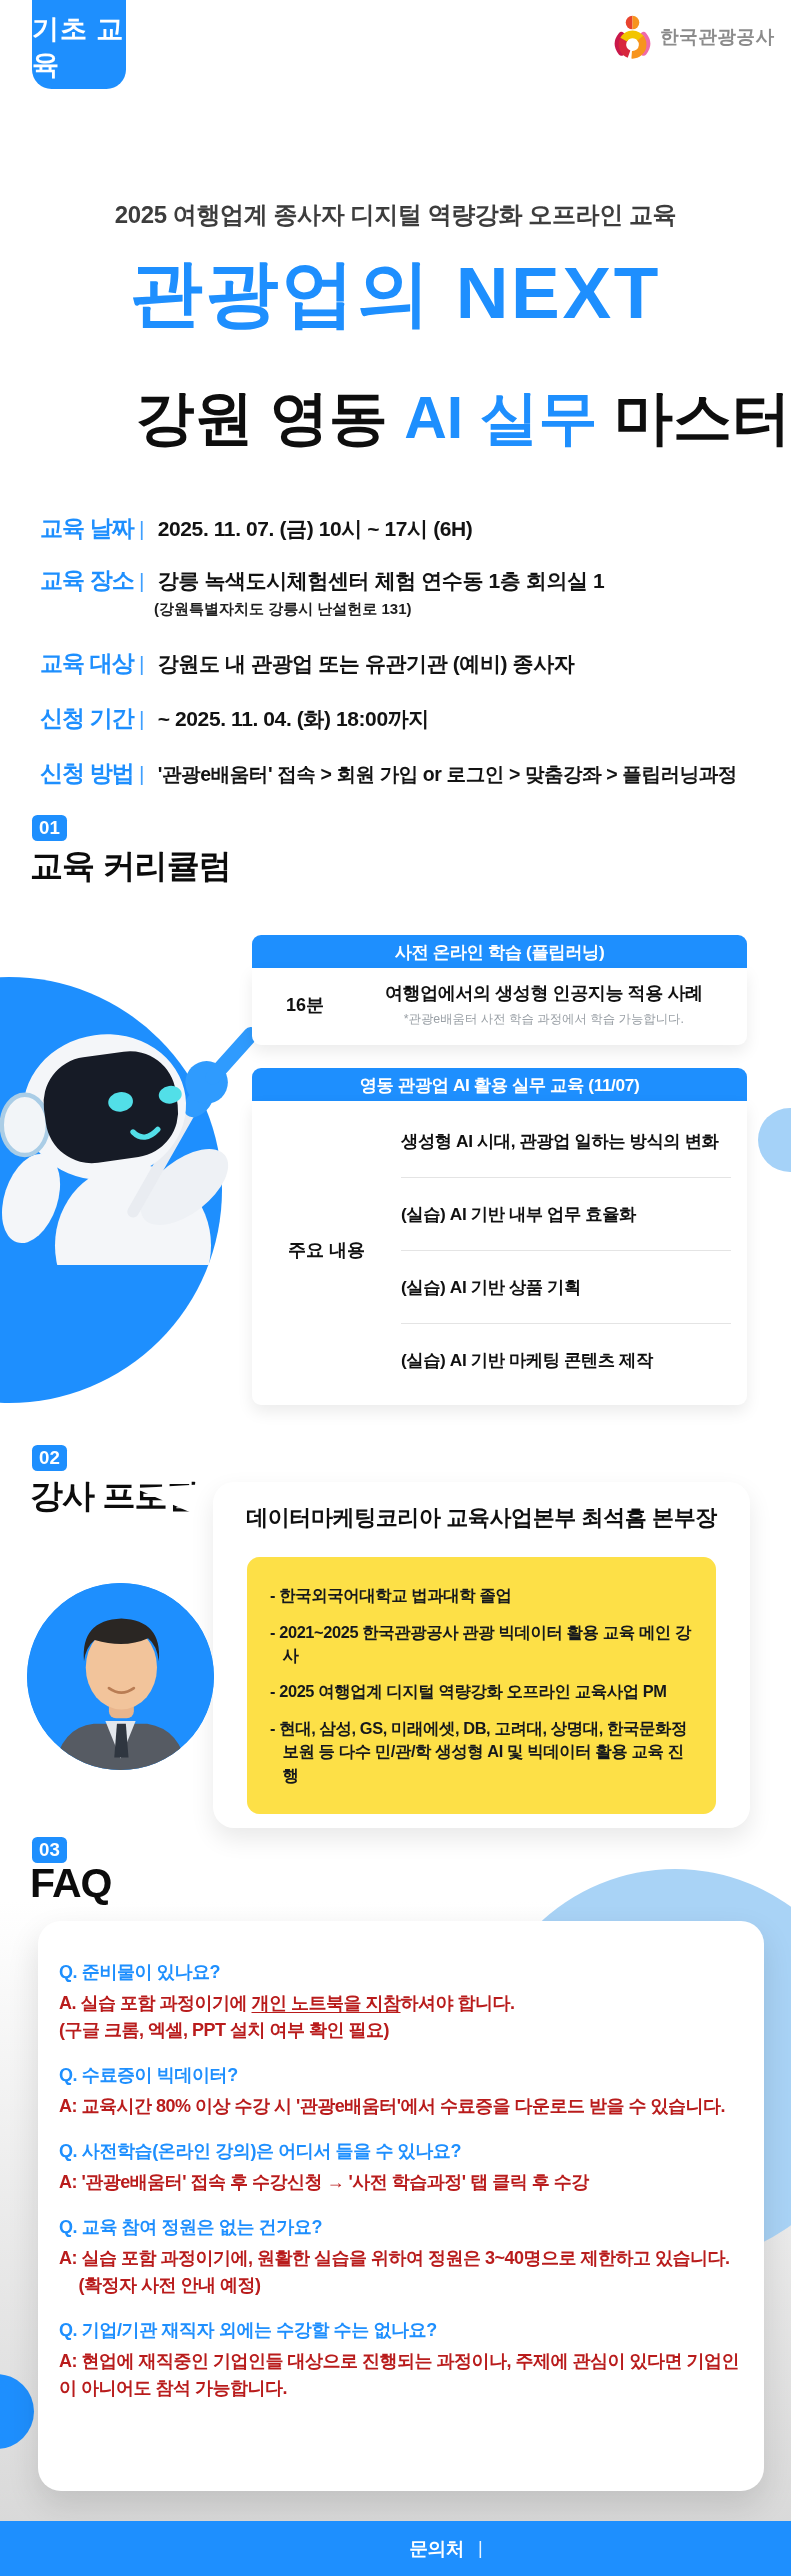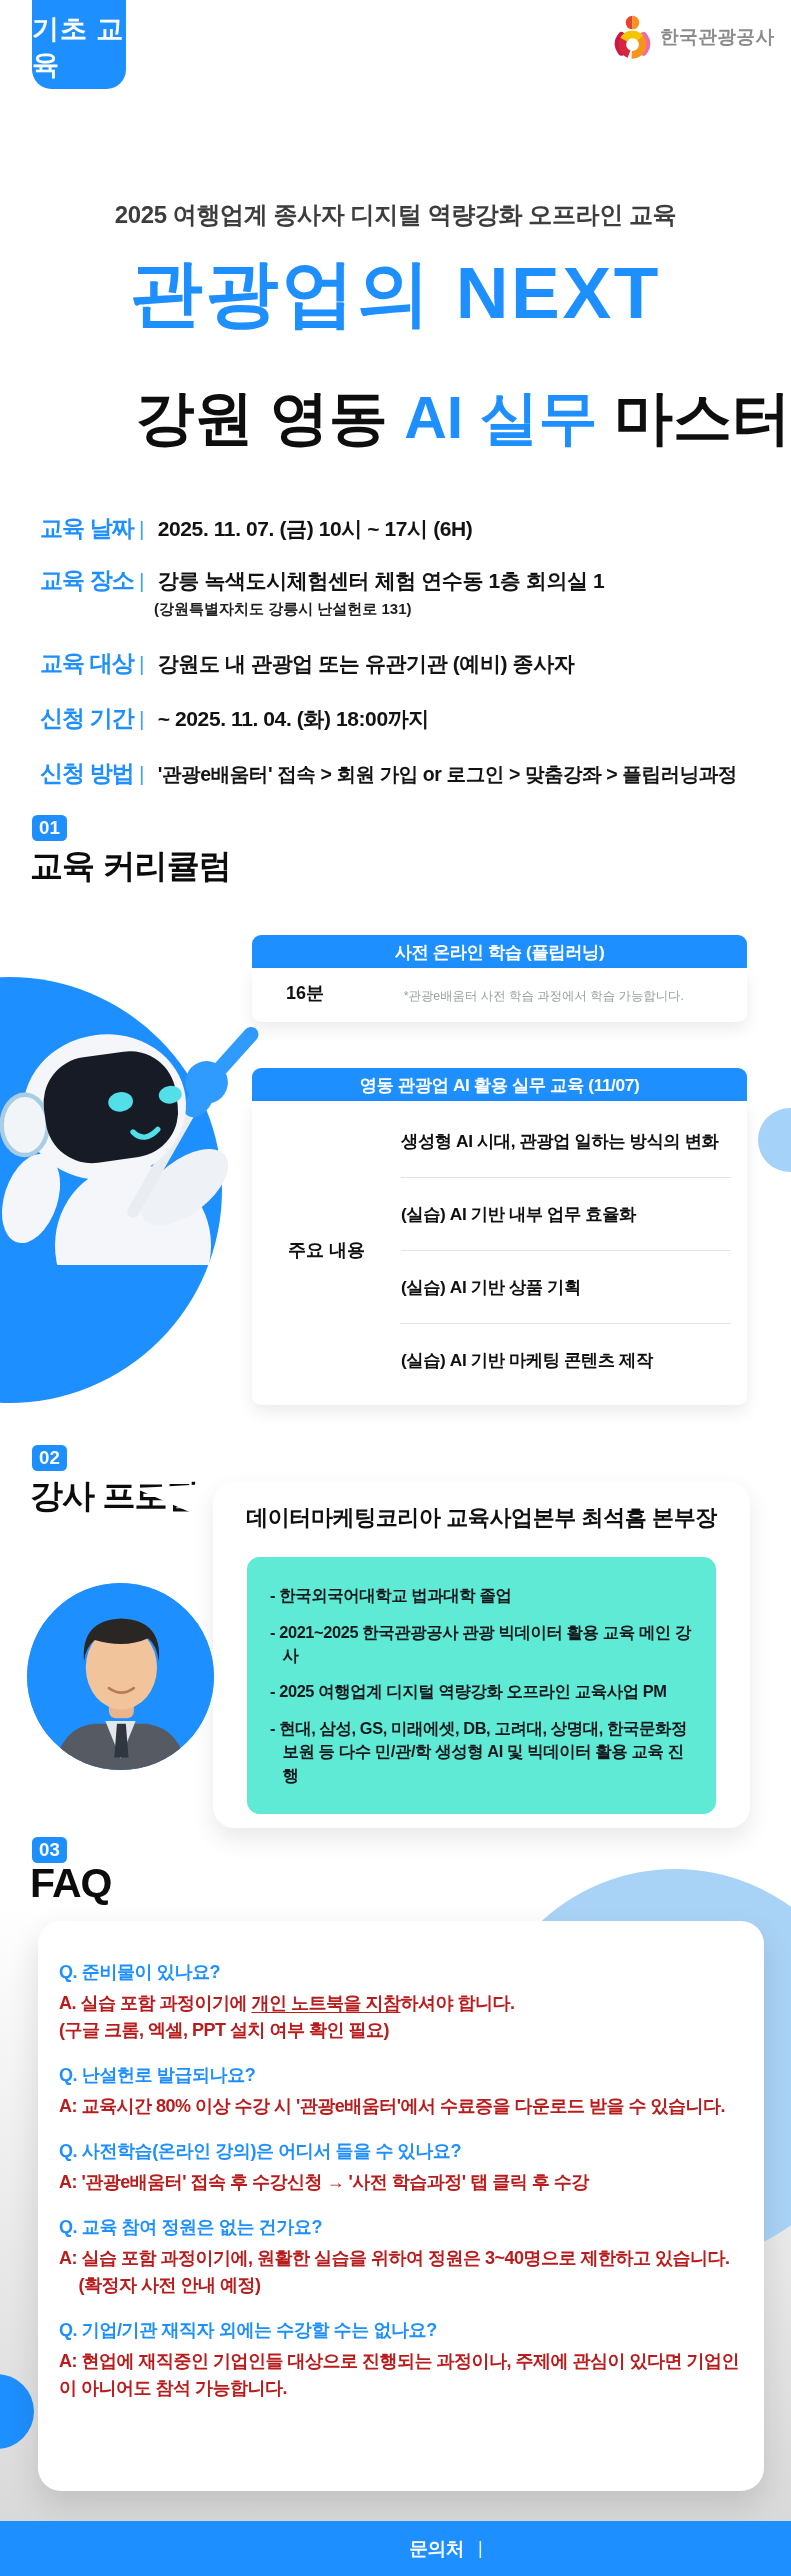--- a/index.html
+++ b/index.html
@@ -64,21 +64,21 @@
   .gray-grad{position:absolute;left:0;top:1901px;width:791px;height:620px;z-index:0;
     background:linear-gradient(180deg,rgba(222,222,222,0) 0%,rgba(222,222,222,.55) 45%,#d9d9d9 100%);}
   .left-dot{position:absolute;left:-41px;top:2374px;width:75px;height:75px;border-radius:50%;background:var(--blue);z-index:1;}
 
   
   .profile-notch{position:absolute;left:135px;top:1483px;width:89px;height:44px;background:#fff;
     clip-path:polygon(0 12%,100% 0,100% 100%);z-index:2;}
   .profile-card{position:absolute;left:213px;top:1482px;width:537px;height:346px;background:#fff;border-radius:21px;
     box-shadow:0 10.7px 25px rgba(0,0,0,.09);z-index:2;box-sizing:border-box;}
   .profile-name{margin-top:21px;text-align:center;font-size:22px;font-weight:800;color:#0f0f0f;letter-spacing:-0.4px;}
-  .profile-box{margin:24px 34px 0;background:#5eead4;border-radius:12.4px;padding:27px 23px 27px;box-sizing:border-box;}
+  .profile-box{margin:24px 34px 0;background:#fde047;border-radius:12.4px;padding:27px 23px 27px;box-sizing:border-box;}
   .profile-bullet{font-size:16.4px;font-weight:600;color:#15181c;line-height:1.42;letter-spacing:-0.4px;
     padding-left:12.4px;text-indent:-12.4px;margin-bottom:13.3px;}
   .profile-bullet:last-child{margin-bottom:0;}
   .photo{position:absolute;left:27px;top:1583px;width:187px;height:187px;border-radius:50%;overflow:hidden;
     background:var(--blue);z-index:3;}
 
   
   .faq-card{position:absolute;left:38px;top:1921px;width:726px;height:570px;background:#fff;border-radius:23px;
     box-shadow:0 14px 32px rgba(0,0,0,.12);z-index:2;box-sizing:border-box;padding:39px 23px 0 21px;}
   .faq-item{margin-bottom:18.7px;}
@@ -171,20 +171,21 @@
   </div>
 
   <div class="sec-badge" style="top:815px">01</div>
   <div class="sec-heading" style="top:844px;font-size:33px">교육 커리큘럼</div>
 
   <div class="cur-card" style="top:935px">
     <div class="cur-head">사전 온라인 학습 (플립러닝)</div>
     <div class="cur-body card1-body">
       <div class="card1-time">16분</div>
       <div class="card1-content">
+        <div class="card1-title">여행업에서의 생성형 인공지능 적용 사례</div>
         <div class="card1-note">*관광e배움터 사전 학습 과정에서 학습 가능합니다.</div>
       </div>
     </div>
   </div>
 
   <div class="cur-card" style="top:1068px">
     <div class="cur-head">영동 관광업 AI 활용 실무 교육 (11/07)</div>
     <div class="cur-body card2-body">
       <div class="card2-label">주요 내용</div>
       <div class="card2-items">
@@ -226,21 +227,21 @@
   <div class="sec-badge" style="top:1837px">03</div>
   <div class="sec-heading" style="top:1860px;font-size:41px;z-index:2">FAQ</div>
 
   <div class="faq-card">
     <div class="faq-item">
       <div class="faq-q">Q. 준비물이 있나요?</div>
       <div class="faq-a"><span>A. 실습 포함 과정이기에 </span><span class="u">개인 노트북을 지참</span><span>하셔야 합니다.</span></div>
       <div class="faq-a">(구글 크롬, 엑셀, PPT 설치 여부 확인 필요)</div>
     </div>
     <div class="faq-item">
-      <div class="faq-q">Q. 난설헌로 발급되나요?</div>
+      <div class="faq-q">Q. 수료증이 빅데이터?</div>
       <div class="faq-a">A: 교육시간 80% 이상 수강 시 '관광e배움터'에서 수료증을 다운로드 받을 수 있습니다.</div>
     </div>
     <div class="faq-item">
       <div class="faq-q">Q. 사전학습(온라인 강의)은 어디서 들을 수 있나요?</div>
       <div class="faq-a">A: '관광e배움터' 접속 후 수강신청 →  '사전 학습과정' 탭 클릭 후 수강</div>
     </div>
     <div class="faq-item">
       <div class="faq-q">Q. 교육 참여 정원은 없는 건가요?</div>
       <div class="faq-a"><span>A: 실습 포함 과정이기에, 원활한 실습을 위하여 정원은 </span><span class="b">3~40명</span><span>으로 제한하고 있습니다.</span></div>
       <div class="faq-a" style="padding-left:19.5px">(확정자 사전 안내 예정)</div>

